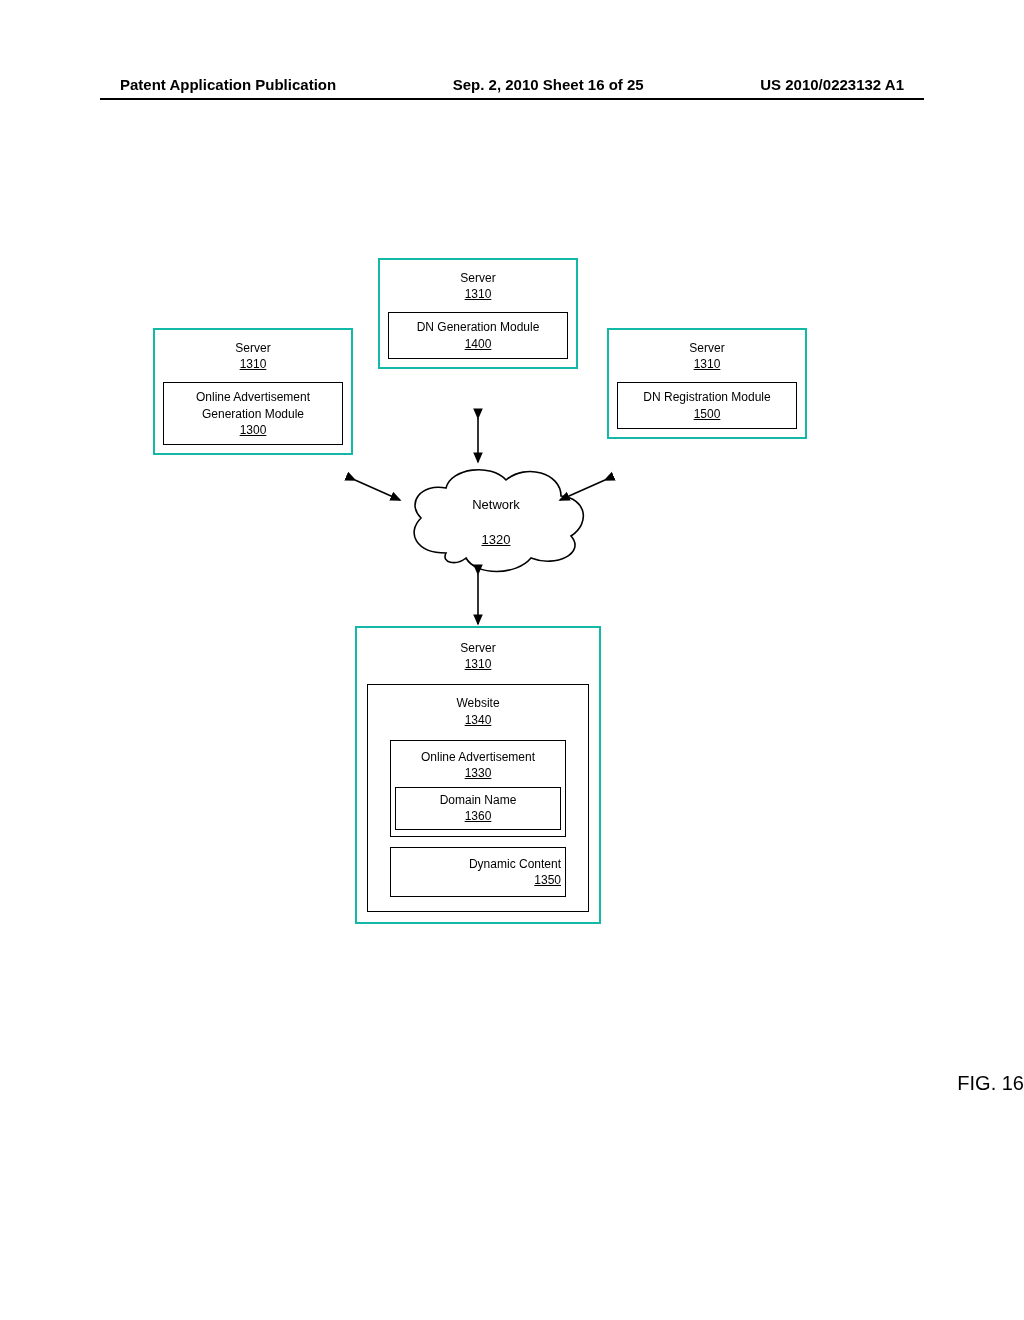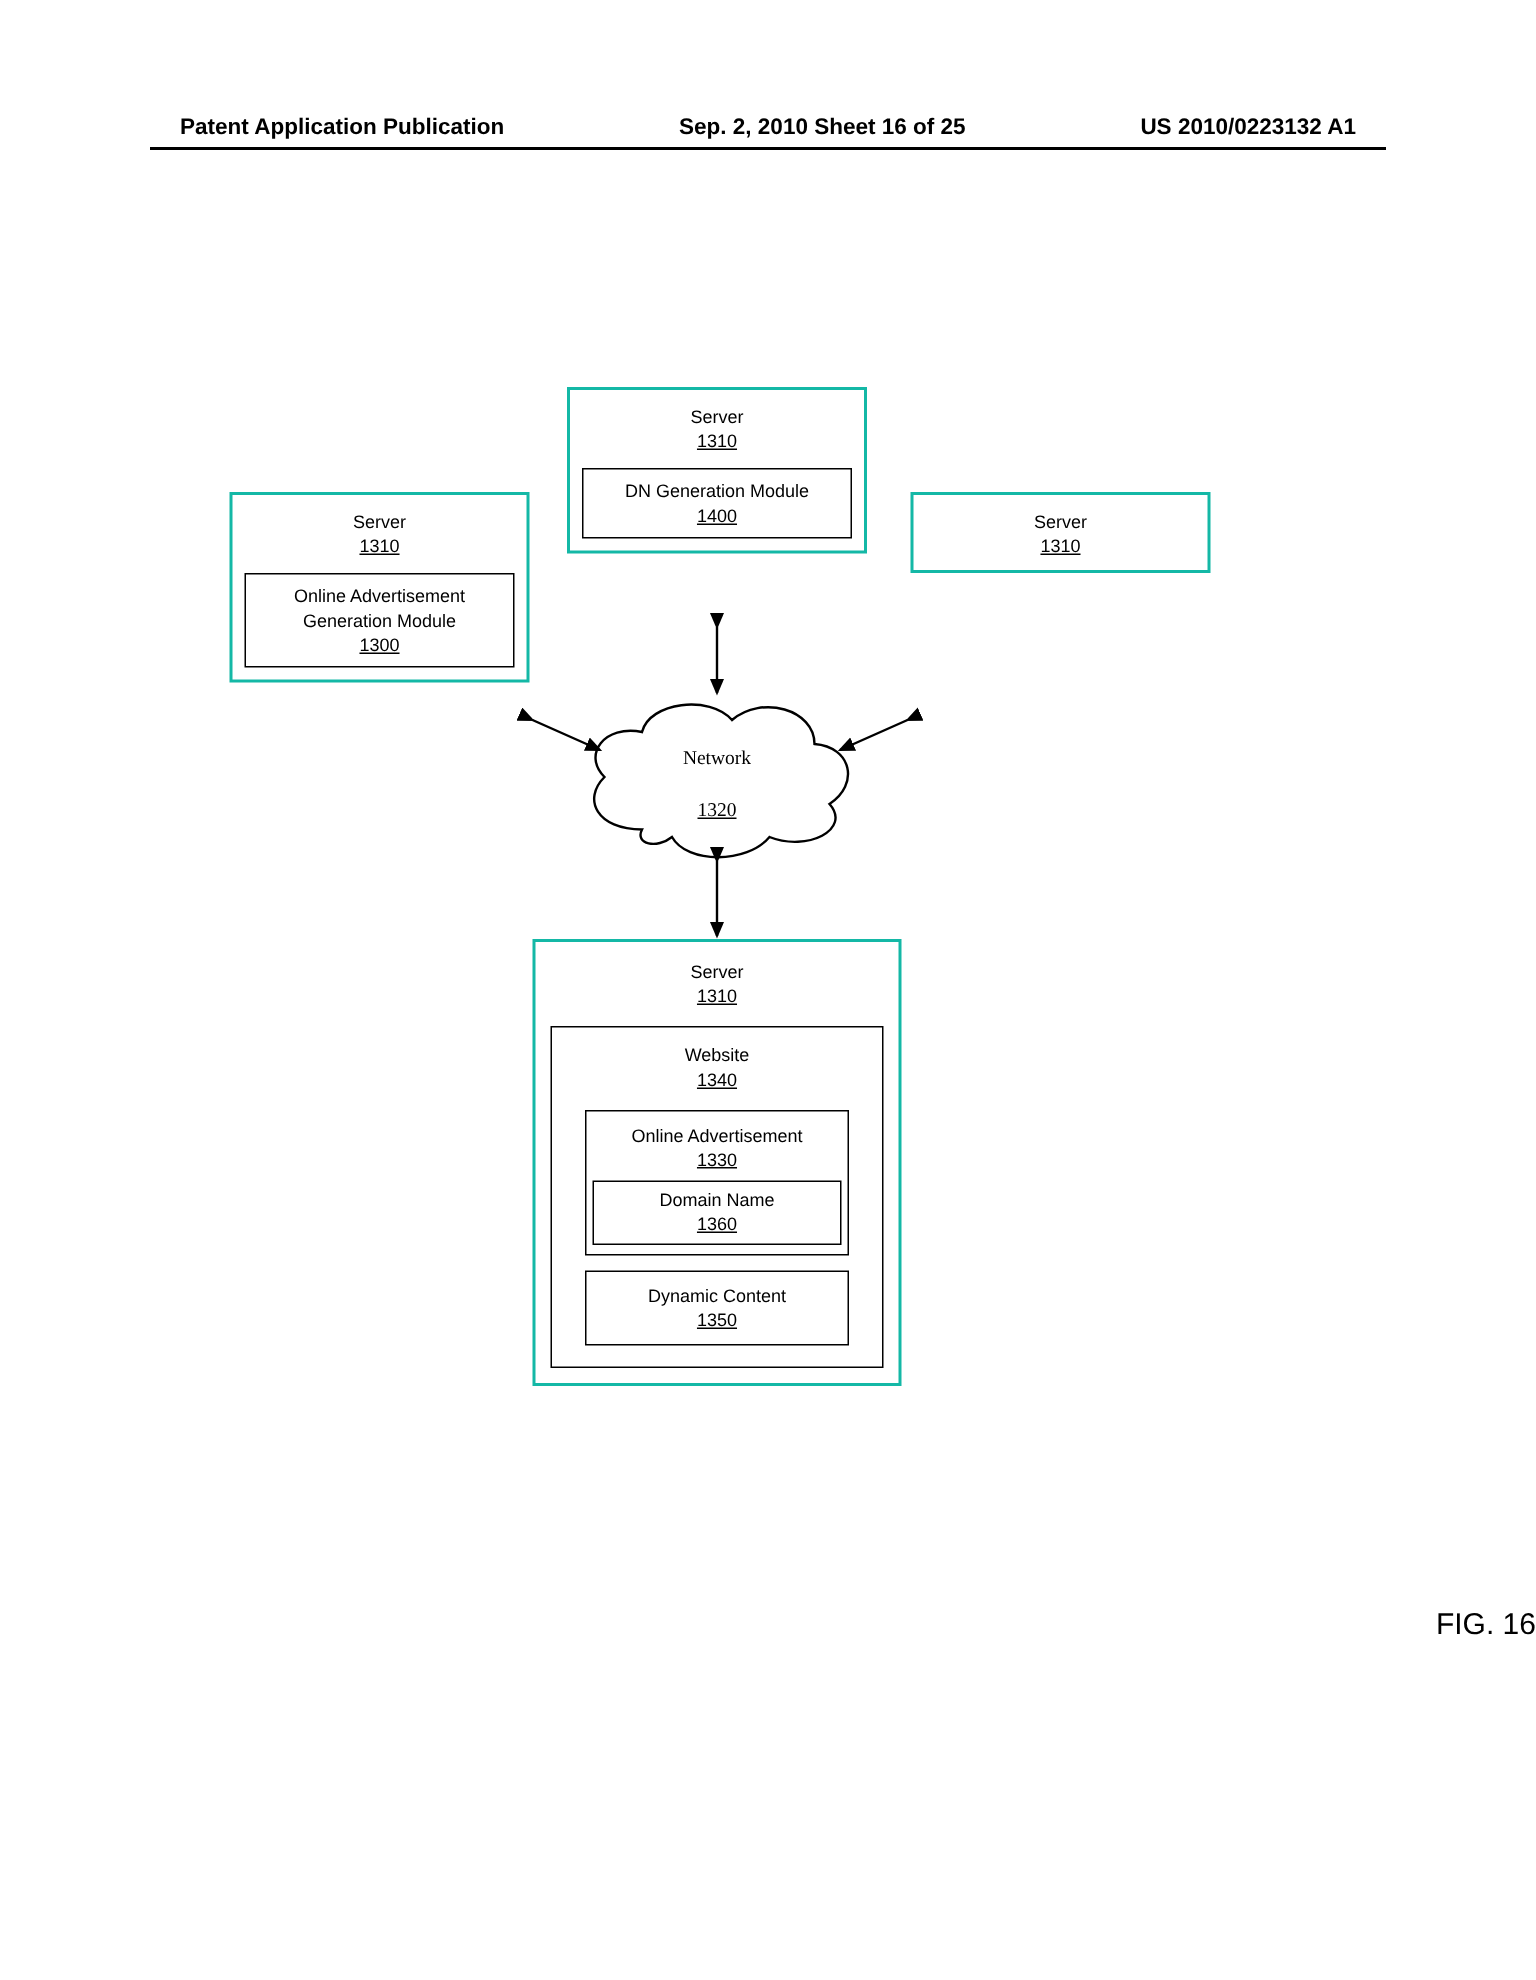--- a/index.html
+++ b/index.html
@@ -100,23 +100,27 @@
     <span class="ref">1310</span>
     <div class="inner" style="margin-top:10px;">
       <span class="title">Online Advertisement Generation Module</span>
       <span class="ref">1300</span>
     </div>
   </div>
 
   <div class="box" style="left:607px; top:328px; width:200px; padding:10px 8px 8px;">
     <span class="title">Server</span>
     <span class="ref">1310</span>
+    <div class="inner" style="margin-top:10px;">
+      <span class="title">DN Registration Module</span>
+      <span class="ref">1500</span>
+    </div>
   </div>
 
-  <div class="cloud" style="left:378px; top:458px; width:200px; height:120px;font-family:Liberation Serif, serif;">
+  <div class="cloud" style="left:396px; top:458px; width:200px; height:120px;">
     <svg width="200" height="120" viewBox="0 0 200 120">
       <path d="M50,95
                C20,95 10,75 25,60
                C10,45 25,25 50,30
                C55,10 95,5 110,22
                C130,5 165,15 165,38
                C190,40 195,65 175,78
                C190,95 160,110 135,100
                C120,118 80,118 70,100
                C60,108 45,105 50,95 Z" fill="#fff" stroke="#000" stroke-width="1.6"></path>
@@ -137,21 +141,21 @@
 
       <div class="inner" style="margin:12px 14px 8px; padding:8px 0 4px;">
         <span class="title">Online Advertisement</span>
         <span class="ref">1330</span>
         <div class="inner" style="margin:6px 4px 2px; padding:4px 2px;">
           <span class="title">Domain Name</span>
           <span class="ref">1360</span>
         </div>
       </div>
 
-      <div class="inner" style="margin:10px 14px 4px; padding:8px 4px;">
+      <div class="inner" style="margin:10px 14px 4px; padding:8px 4px;text-align:right;">
         <span class="title">Dynamic Content</span>
         <span class="ref">1350</span>
       </div>
     </div>
   </div>
 
   <div class="conn" style="left:0;top:0;">
     <svg width="1024" height="1320">
       <defs>
         <marker id="ah" markerWidth="10" markerHeight="10" refX="6" refY="3" orient="auto">

